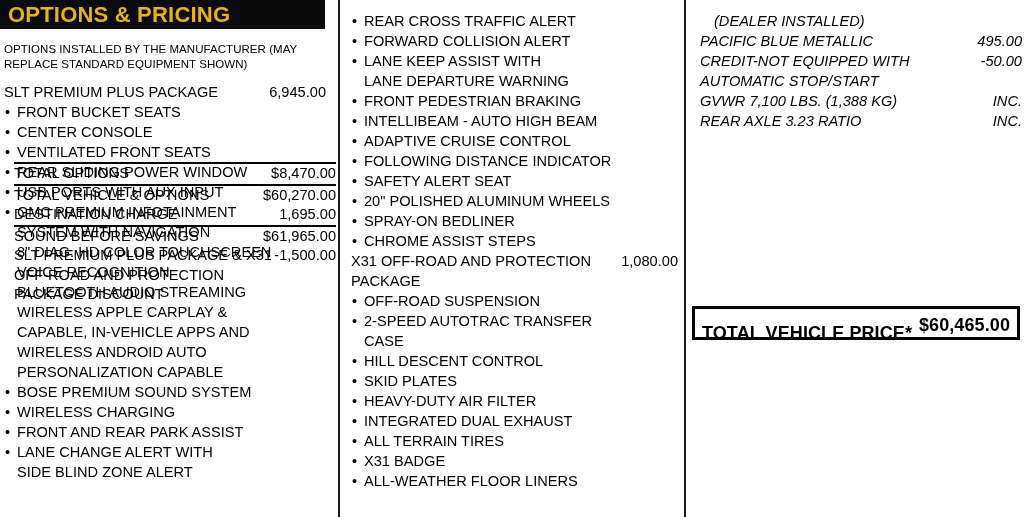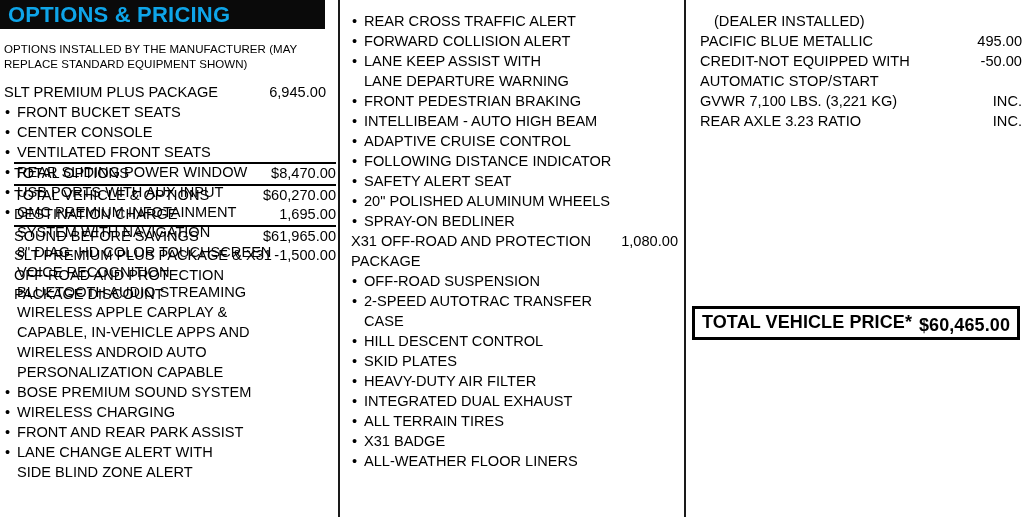--- a/index.html
+++ b/index.html
@@ -24,39 +24,39 @@
 
   
   .col {
     position: absolute;
     top: 0;
     height: 517px;
     box-sizing: border-box;
   }
   .col-left   { left: 0;   width: 338px; }
   .col-mid    { left: 338px; width: 346px; border-left: 2px solid #1a1a1a; }
-  .col-right  { left: 684px; width: 340px; border-left: 2px solid #1a1a1a; }
+  .col-right  { left: 684px; width: 340px; border-left: 2px solid #1a1a1a; font-style: italic; }
 
   
   .header-bar {
     position: absolute;
     left: 0;
     top: 0;
     width: 325px;
     height: 29px;
     background: #0a0a0a;
   }
   .header-bar .header-title {
     position: absolute;
     left: 8px;
     top: 2px;
     font-size: 22px;
     font-weight: bold;
     letter-spacing: 0.2px;
-    color: #0ea5e9;
+    color: #eab308;
     line-height: 26px;
     white-space: nowrap;
   }
 
   .subtitle {
     position: absolute;
     left: 4px;
     top: 42px;
     width: 310px;
     font-size: 11.5px;
@@ -159,21 +159,21 @@
     top: 306px;
     width: 328px;
     height: 34px;
     box-sizing: border-box;
     border: 3px solid #000;
     background: #ffffff;
   }
   .price-box .pb-label {
     position: absolute;
     left: 7px;
-    top: 2px;
+    top: 13px;
     font-size: 18px;
     font-weight: bold;
     line-height: 22px;
     letter-spacing: 0.1px;
     white-space: nowrap;
   }
   .price-box .pb-amount {
     position: absolute;
     right: 7px;
     top: 5px;
@@ -227,20 +227,21 @@
         <div class="opt-row bullet"><span class="label">FORWARD COLLISION ALERT</span></div>
         <div class="opt-row bullet"><span class="label">LANE KEEP ASSIST WITH</span></div>
         <div class="opt-row sub"><span class="label">LANE DEPARTURE WARNING</span></div>
         <div class="opt-row bullet"><span class="label">FRONT PEDESTRIAN BRAKING</span></div>
         <div class="opt-row bullet"><span class="label">INTELLIBEAM - AUTO HIGH BEAM</span></div>
         <div class="opt-row bullet"><span class="label">ADAPTIVE CRUISE CONTROL</span></div>
         <div class="opt-row bullet"><span class="label">FOLLOWING DISTANCE INDICATOR</span></div>
         <div class="opt-row bullet"><span class="label">SAFETY ALERT SEAT</span></div>
         <div class="opt-row bullet"><span class="label">20" POLISHED ALUMINUM WHEELS</span></div>
         <div class="opt-row bullet"><span class="label">SPRAY-ON BEDLINER</span></div>
+        <div class="opt-row bullet"><span class="label">CHROME ASSIST STEPS</span></div>
         <div class="opt-row"><span class="label">X31 OFF-ROAD AND PROTECTION</span><span class="price">1,080.00</span></div>
         <div class="opt-row"><span class="label">PACKAGE</span></div>
         <div class="opt-row bullet"><span class="label">OFF-ROAD SUSPENSION</span></div>
         <div class="opt-row bullet"><span class="label">2-SPEED AUTOTRAC TRANSFER</span></div>
         <div class="opt-row sub"><span class="label">CASE</span></div>
         <div class="opt-row bullet"><span class="label">HILL DESCENT CONTROL</span></div>
         <div class="opt-row bullet"><span class="label">SKID PLATES</span></div>
         <div class="opt-row bullet"><span class="label">HEAVY-DUTY AIR FILTER</span></div>
         <div class="opt-row bullet"><span class="label">INTEGRATED DUAL EXHAUST</span></div>
         <div class="opt-row bullet"><span class="label">ALL TERRAIN TIRES</span></div>
@@ -248,21 +249,21 @@
         <div class="opt-row bullet"><span class="label">ALL-WEATHER FLOOR LINERS</span></div>
       </div>
   </div>
 
   <div class="col col-right">
     <div class="right-inner right-top" id="right-items">
         <div class="line-row indent"><span class="label">(DEALER INSTALLED)</span></div>
         <div class="line-row"><span class="label">PACIFIC BLUE METALLIC</span><span class="amount">495.00</span></div>
         <div class="line-row"><span class="label">CREDIT-NOT EQUIPPED WITH</span><span class="amount">-50.00</span></div>
         <div class="line-row"><span class="label">AUTOMATIC STOP/START</span></div>
-        <div class="line-row"><span class="label">GVWR 7,100 LBS. (3,221 KG)</span><span class="amount">INC.</span></div>
+        <div class="line-row"><span class="label">GVWR 7,100 LBS. (1,388 KG)</span><span class="amount">INC.</span></div>
         <div class="line-row"><span class="label">REAR AXLE 3.23 RATIO</span><span class="amount">INC.</span></div>
       </div>
   </div>
 
   <div class="totals" id="totals-block">
       <div class="rule"></div>
       <div class="line-row"><span class="label">TOTAL OPTIONS</span><span class="amount">$8,470.00</span></div>
       <div class="rule"></div>
       <div class="line-row"><span class="label">TOTAL VEHICLE &amp; OPTIONS</span><span class="amount">$60,270.00</span></div>
       <div class="line-row"><span class="label">DESTINATION CHARGE</span><span class="amount">1,695.00</span></div>

